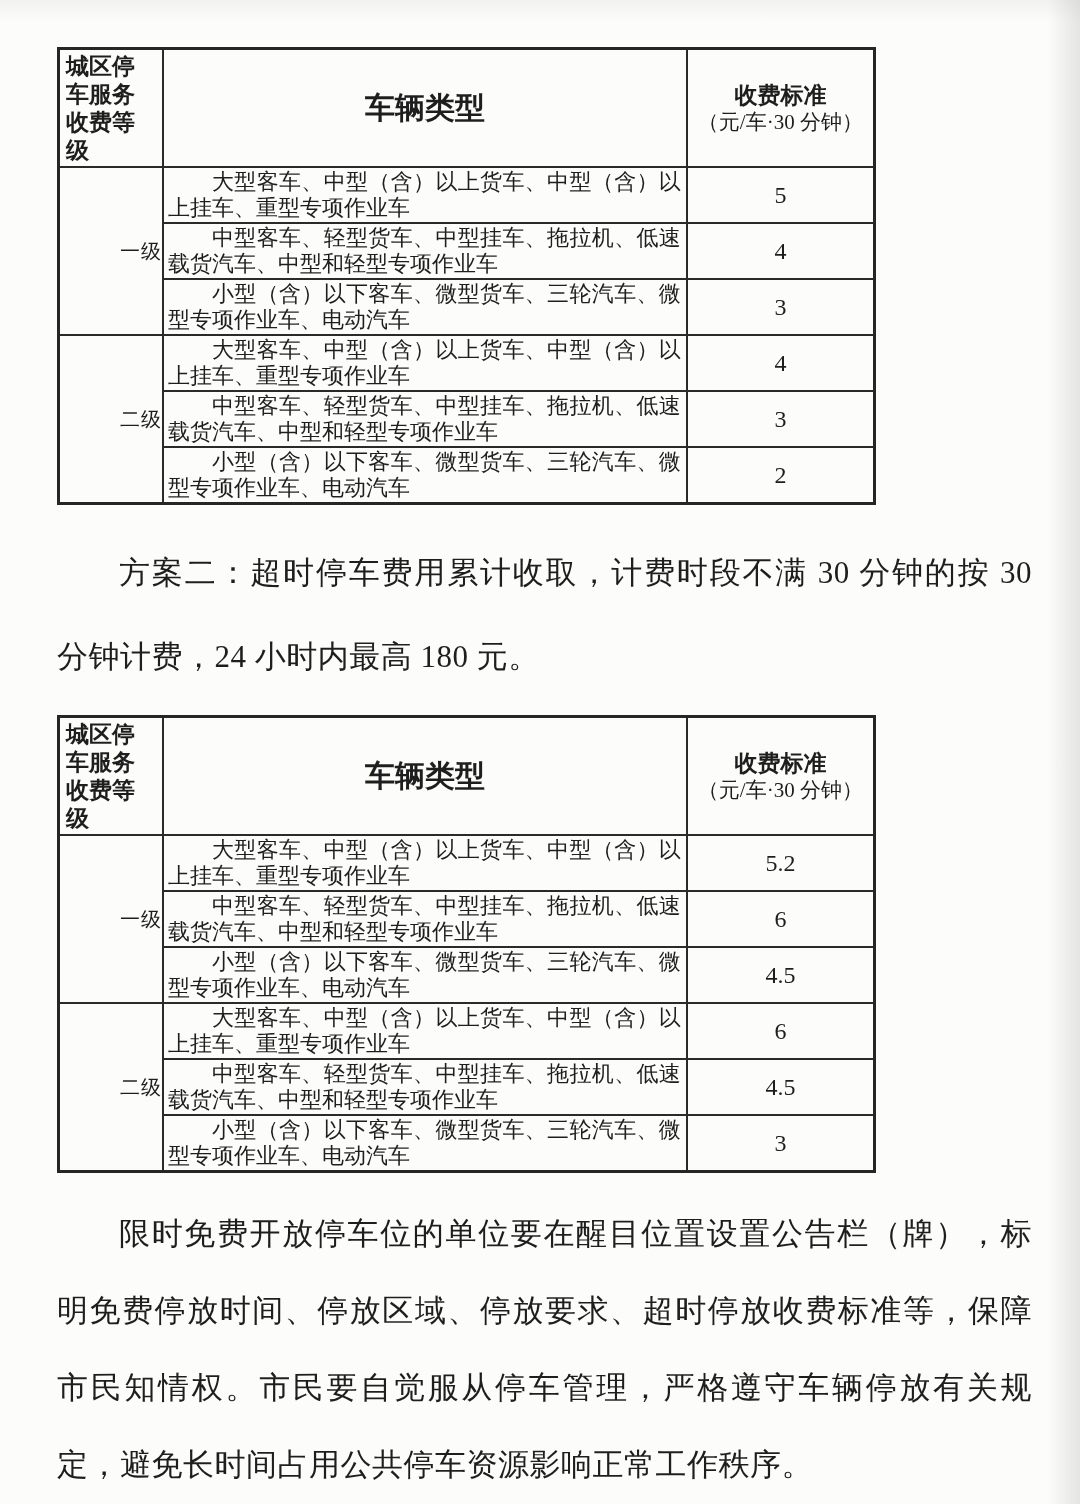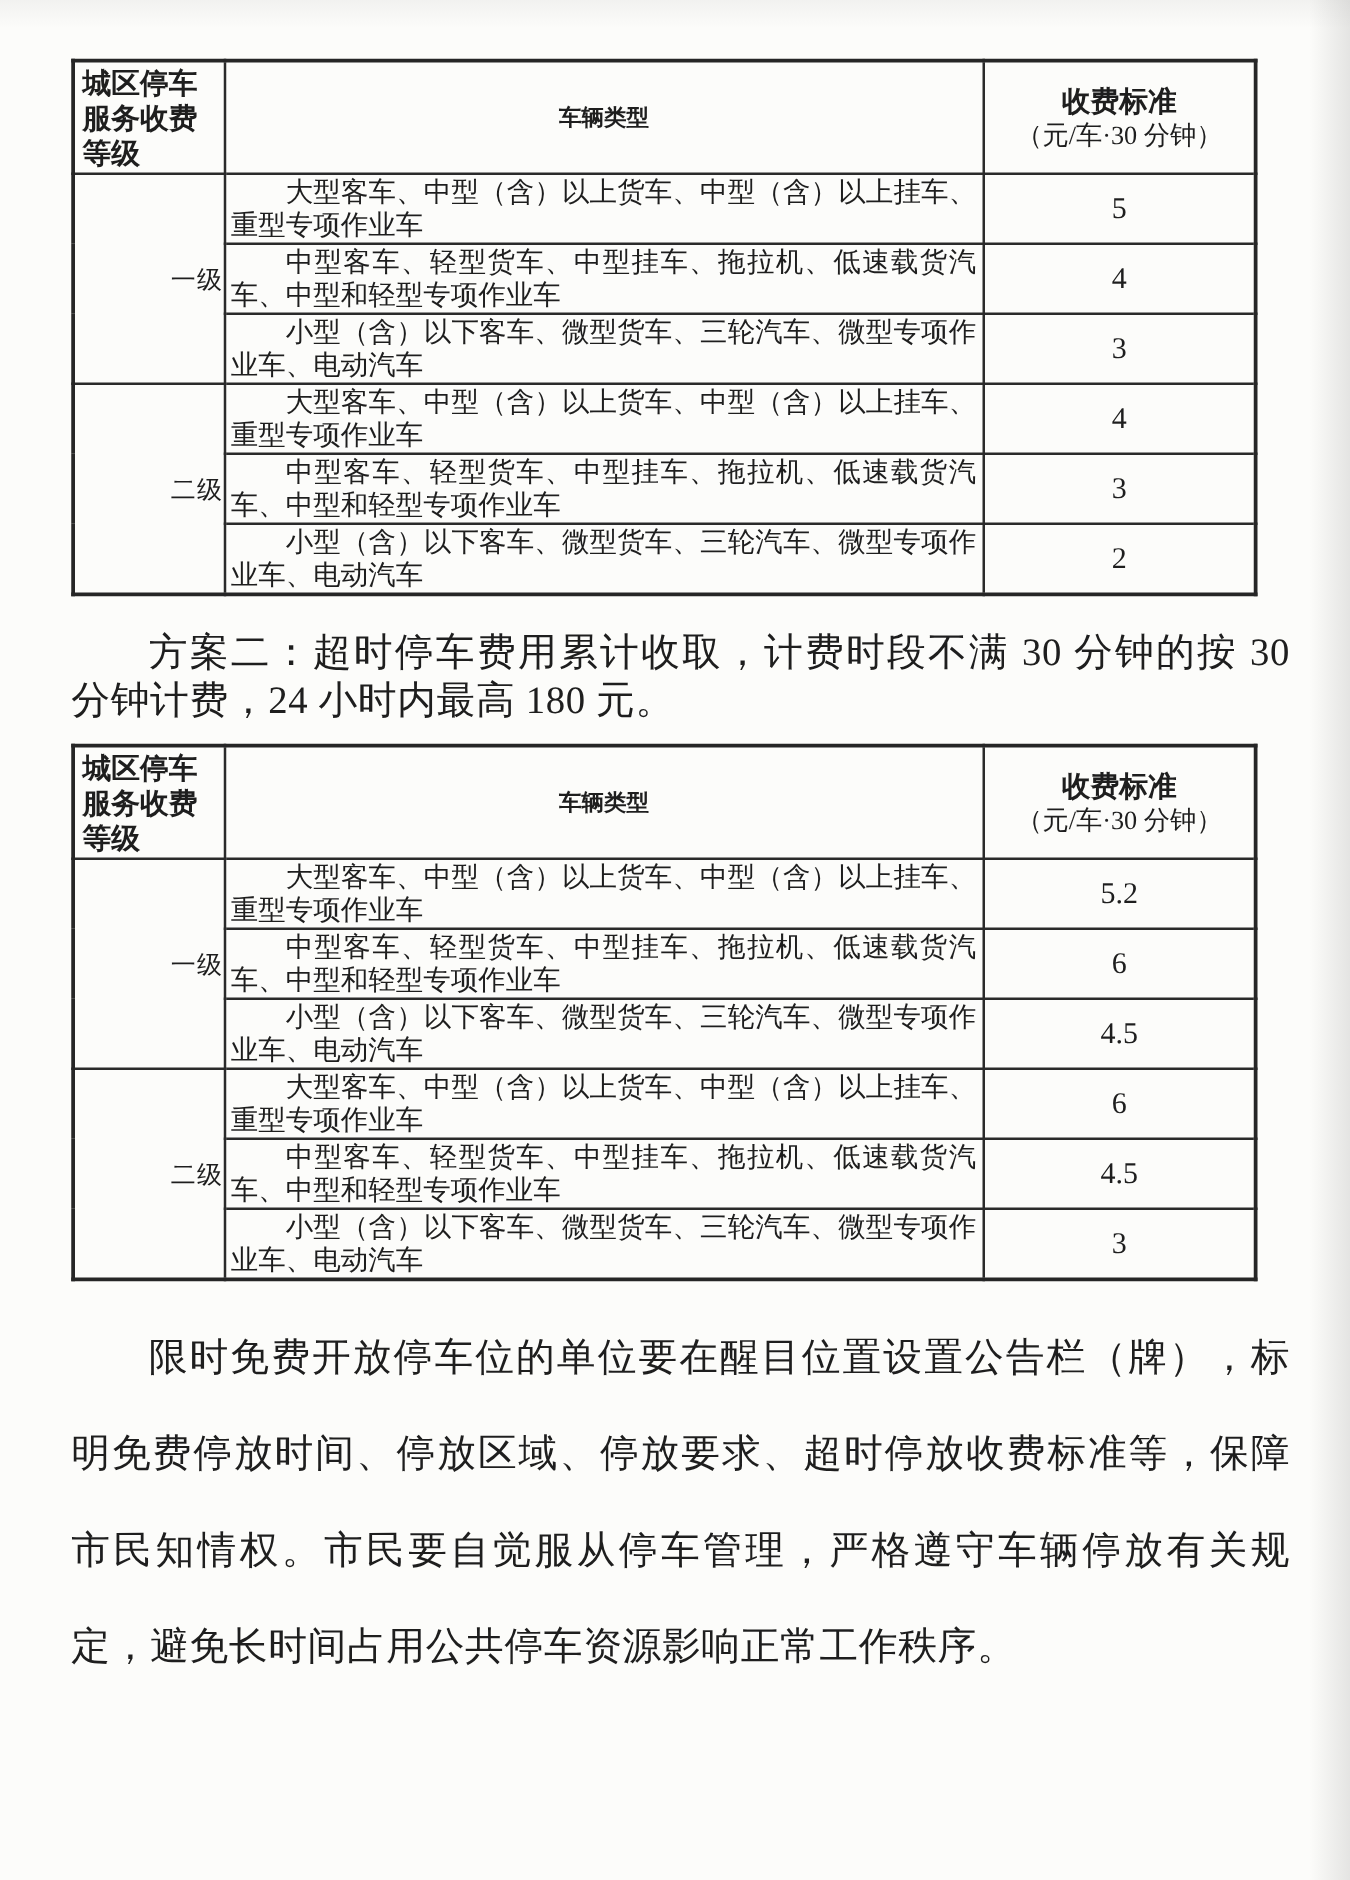--- a/index.html
+++ b/index.html
@@ -10,21 +10,21 @@
     background:
       linear-gradient(to right, rgba(0,0,0,0) 97%, rgba(120,120,120,0.18) 100%),
       linear-gradient(to bottom, rgba(150,150,150,0.10) 0%, rgba(0,0,0,0) 1.5%),
       #fcfcfa;
     overflow: hidden;
   }
   .content {
     padding: 47px 48px 0 57px;
   }
   table.fee-table {
-    width: 949px;
+    width: 819px;
     border-collapse: collapse;
     table-layout: fixed;
     border: 3px solid #262626;
   }
   table.fee-table th, table.fee-table td {
     border: 2px solid #2a2a2a;
     vertical-align: middle;
   }
   col.c-level { width: 12.8%; }
   col.c-type  { width: 64.2%; }
@@ -35,21 +35,21 @@
     font-family: "Liberation Sans", sans-serif;
     font-weight: bold;
     font-size: 23px;
     line-height: 28px;
     text-align: left;
     padding: 2px 4px 2px 6px;
   }
   th.h-type {
     font-family: Liberation Sans, sans-serif;
     font-weight: bold;
-    font-size: 18px;
+    font-size: 30px;
     text-align: center;
   }
   th.h-fee { text-align: center; padding: 2px 0; margin-left: 27px; }
   th.h-fee .fee-hd-1 {
     font-family: "Liberation Sans", sans-serif;
     font-weight: bold;
     font-size: 23px;
     line-height: 28px;
   }
   th.h-fee .fee-hd-2 {
@@ -70,21 +70,21 @@
     text-align: justify;
     text-indent: 2em;
     border-radius: 11px;
   }
   td.fee-cell {
     text-align: center;
     font-size: 24px;
   }
   p.body-para {
     font-size: 31px;
-    line-height: 38px;
+    line-height: 84px;
     text-align: justify;
     text-indent: 2em;
     letter-spacing: 0.5px;
   }
   #plan2-para { margin: 26px 0 16px 0; }
   h2.section-heading {
     font-family: "Liberation Sans", sans-serif;
     font-weight: bold;
     font-size: 33px;
     margin-top: 86px;

